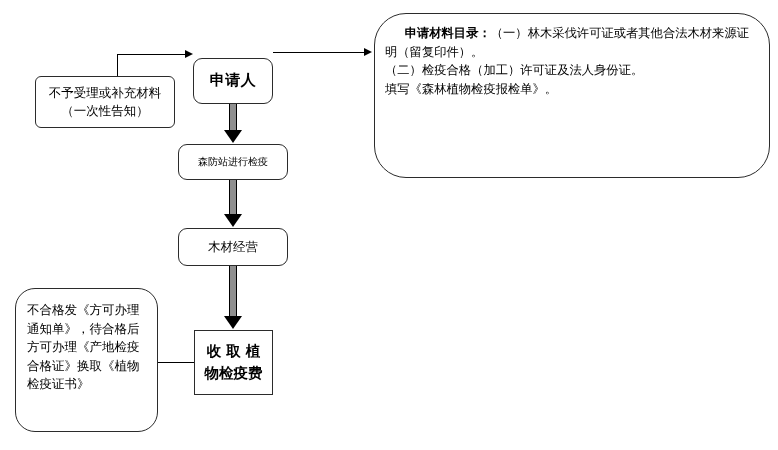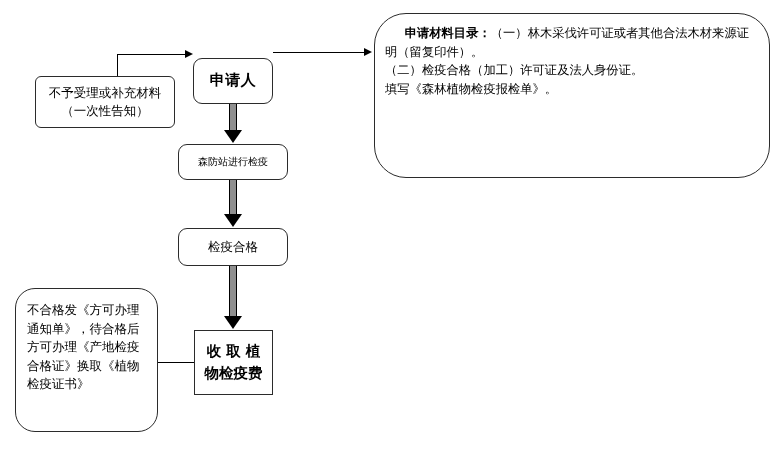--- a/index.html
+++ b/index.html
@@ -199,21 +199,21 @@
   <div class="node rounded" id="node-reject">
     <span class="label">不予受理或补充材料
 （一次性告知）</span>
   </div>
 
   <div class="node rounded" id="node-inspect">
     <span class="label">森防站进行检疫</span>
   </div>
 
   <div class="node rounded" id="node-pass">
-    <span class="label">检疫合格</span>
+    <span class="label">木材经营</span>
   </div>
 
   <div class="node sq" id="node-fee">
     <span class="label">收 取 植
 物检疫费</span>
   </div>
 
   <div class="node rounded-lg" id="node-fail">
     <span class="label">不合格发《方可办理
 通知单》，待合格后

